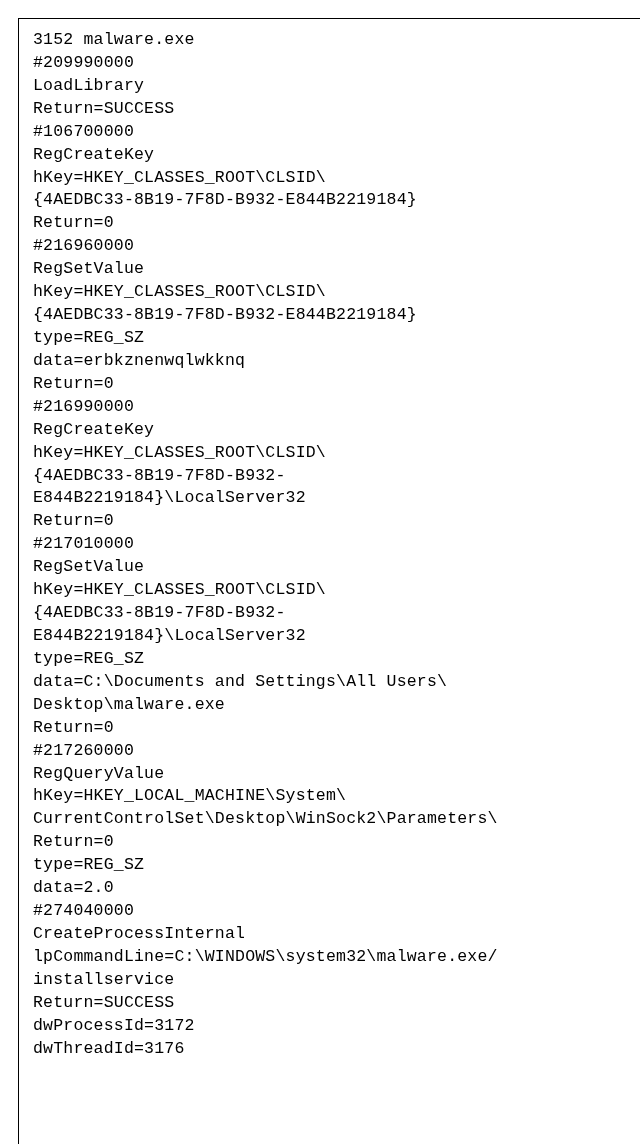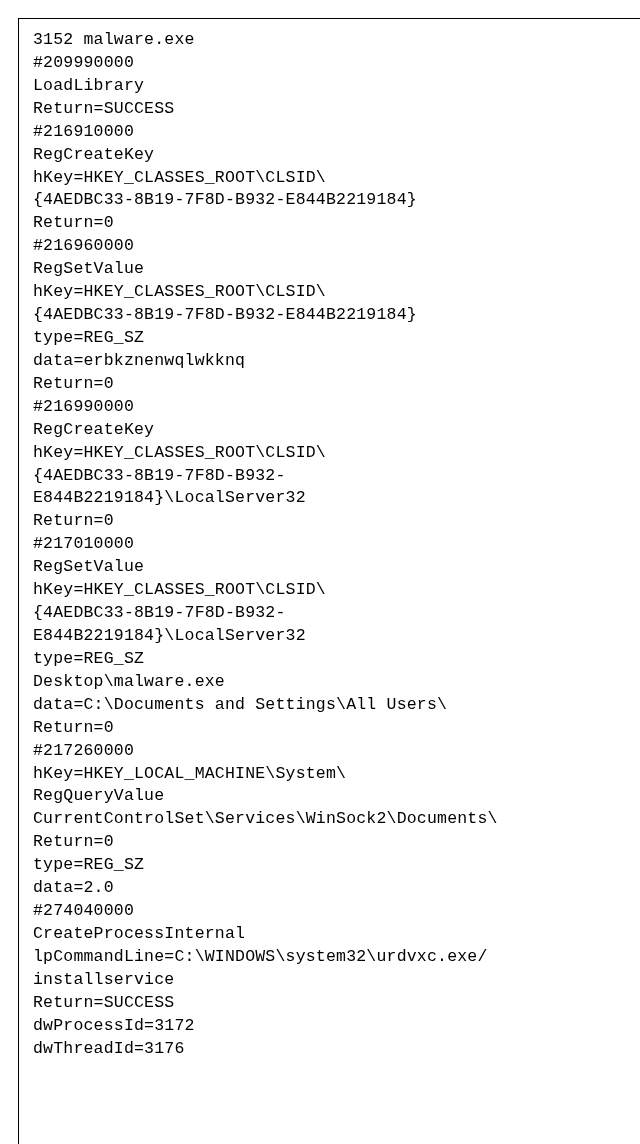--- a/index.html
+++ b/index.html
@@ -31,21 +31,21 @@
     }
   </style>
 </head>
 <body>
 
 <div class="log-container">
   <div class="log-line">3152 malware.exe</div>
   <div class="log-line">#209990000</div>
   <div class="log-line">LoadLibrary</div>
   <div class="log-line">Return=SUCCESS</div>
-  <div class="log-line">#216910000</div>
+  <div class="log-line">#106700000</div>
   <div class="log-line">RegCreateKey</div>
   <div class="log-line">hKey=HKEY_CLASSES_ROOT\CLSID\</div>
   <div class="log-line">{4AEDBC33-8B19-7F8D-B932-E844B2219184}</div>
   <div class="log-line">Return=0</div>
   <div class="log-line">#216960000</div>
   <div class="log-line">RegSetValue</div>
   <div class="log-line">hKey=HKEY_CLASSES_ROOT\CLSID\</div>
   <div class="log-line">{4AEDBC33-8B19-7F8D-B932-E844B2219184}</div>
   <div class="log-line">type=REG_SZ</div>
   <div class="log-line">data=erbkznenwqlwkknq</div>
@@ -55,30 +55,30 @@
   <div class="log-line">hKey=HKEY_CLASSES_ROOT\CLSID\</div>
   <div class="log-line">{4AEDBC33-8B19-7F8D-B932-</div>
   <div class="log-line">E844B2219184}\LocalServer32</div>
   <div class="log-line">Return=0</div>
   <div class="log-line">#217010000</div>
   <div class="log-line">RegSetValue</div>
   <div class="log-line">hKey=HKEY_CLASSES_ROOT\CLSID\</div>
   <div class="log-line">{4AEDBC33-8B19-7F8D-B932-</div>
   <div class="log-line">E844B2219184}\LocalServer32</div>
   <div class="log-line">type=REG_SZ</div>
+  <div class="log-line">data=C:\Documents and Settings\All Users\</div>
   <div class="log-line">Desktop\malware.exe</div>
-  <div class="log-line">data=C:\Documents and Settings\All Users\</div>
   <div class="log-line">Return=0</div>
   <div class="log-line">#217260000</div>
+  <div class="log-line">RegQueryValue</div>
   <div class="log-line">hKey=HKEY_LOCAL_MACHINE\System\</div>
-  <div class="log-line">RegQueryValue</div>
-  <div class="log-line">CurrentControlSet\Services\WinSock2\Documents\</div>
+  <div class="log-line">CurrentControlSet\Desktop\WinSock2\Parameters\</div>
   <div class="log-line">Return=0</div>
   <div class="log-line">type=REG_SZ</div>
   <div class="log-line">data=2.0</div>
   <div class="log-line">#274040000</div>
   <div class="log-line">CreateProcessInternal</div>
-  <div class="log-line">lpCommandLine=C:\WINDOWS\system32\urdvxc.exe/</div>
+  <div class="log-line">lpCommandLine=C:\WINDOWS\system32\malware.exe/</div>
   <div class="log-line">installservice</div>
   <div class="log-line">Return=SUCCESS</div>
   <div class="log-line">dwProcessId=3172</div>
   <div class="log-line">dwThreadId=3176</div>
 </div>
 
 </body></html>

